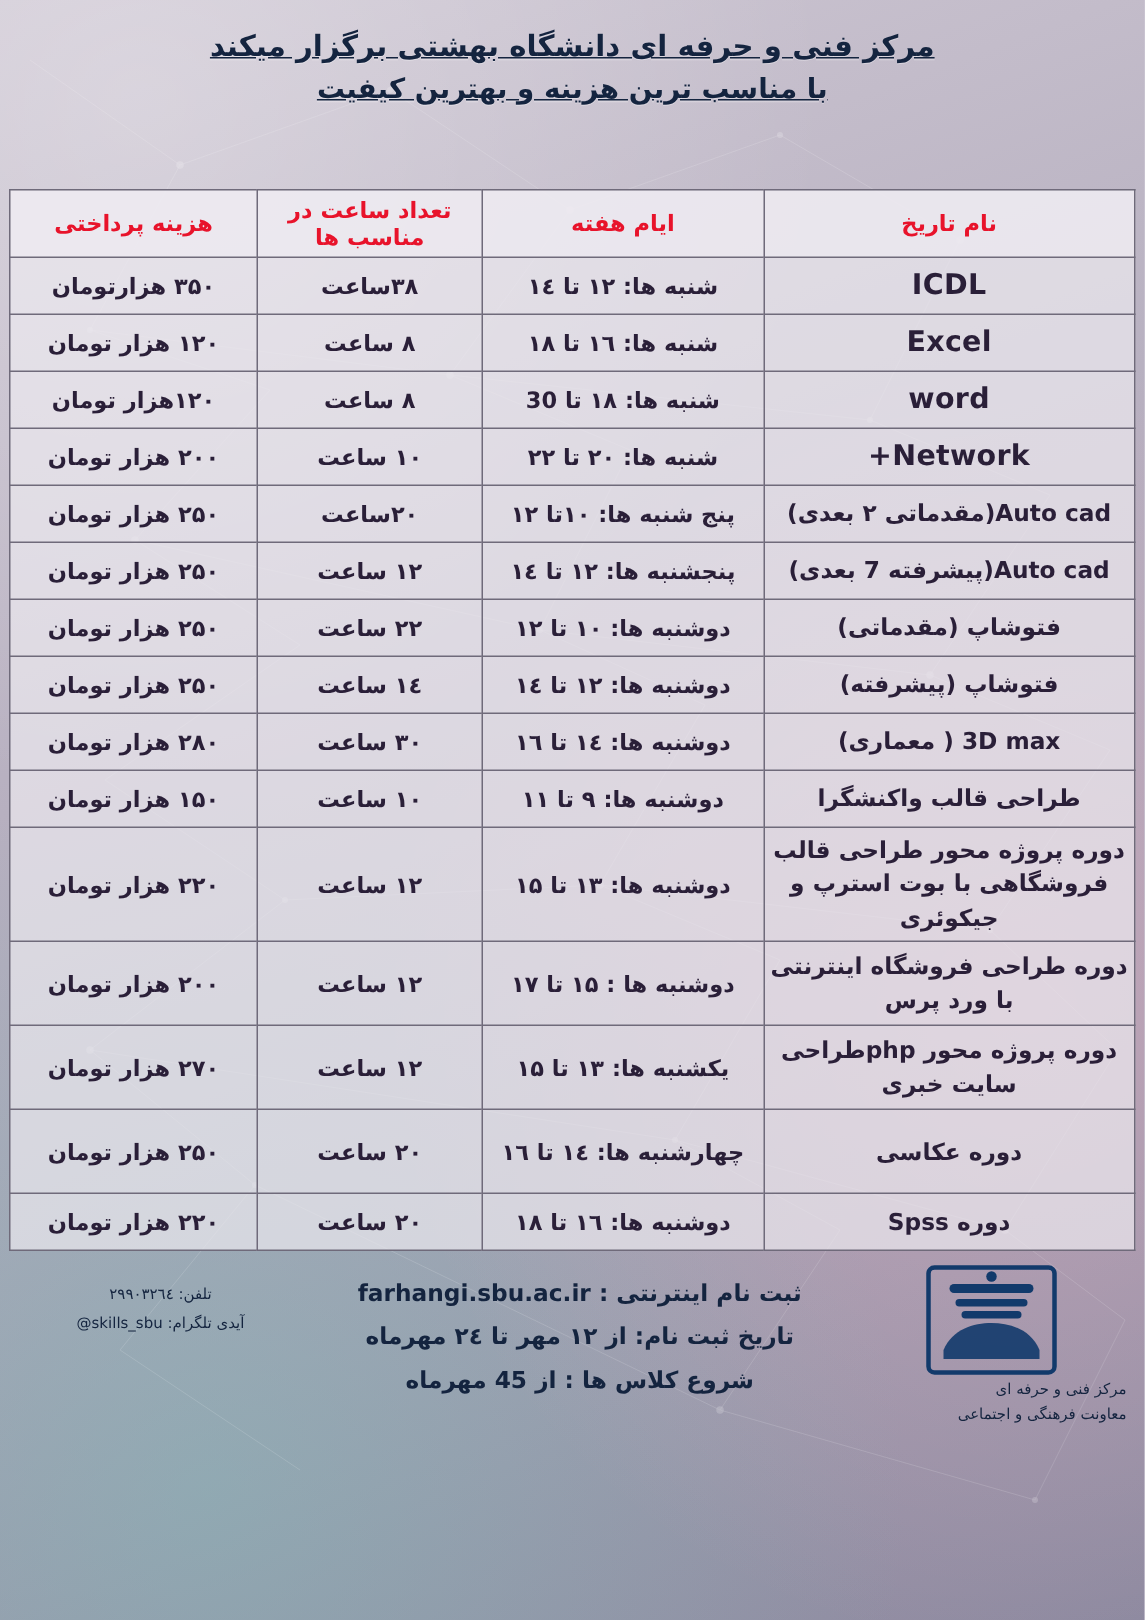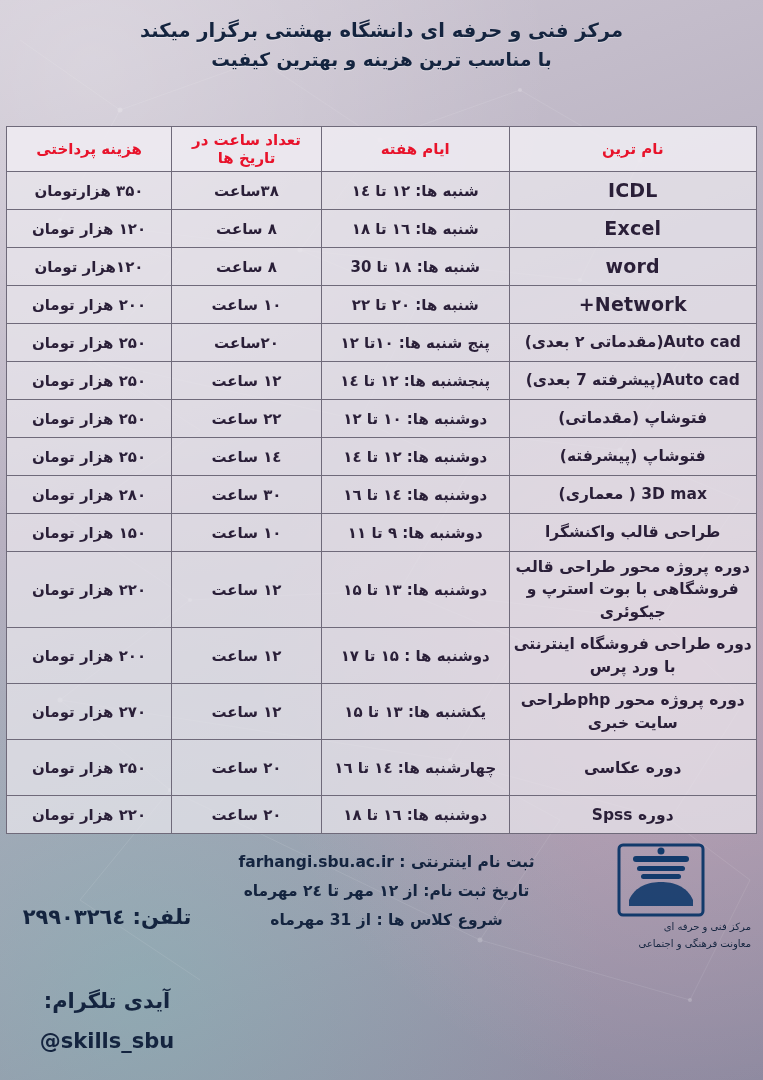--- a/index.html
+++ b/index.html
@@ -60,20 +60,21 @@
     flex: 1;
     text-align: center;
     padding-top: 8px;
   }
   .header-text div {
     color: #14243f;
     font-size: 19.5px;
     font-weight: bold;
     line-height: 1.52;
     text-shadow: 0 1px 0 rgba(255,255,255,.35);
+    text-decoration: underline;
   }
   .header-text div.l2 { font-size: 18.5px; }
   .header-text div.l3 { font-size: 18.5px; }
 
   
   .table-wrap {
     position: relative;
     margin: 0 6px;
   }
   table.courses {
@@ -127,24 +128,23 @@
     padding: 8px 12px 0 12px;
     gap: 8px;
   }
   .footer-right {
     flex: 0 0 190px;
     text-align: center;
     padding-top: 12px;
   }
   .footer-right div {
     color: #14243f;
-    font-size: 21px;
-    font-weight: bold;
+    font-size: 10px;
+    font-weight: normal;
     line-height: 1.9;
-    margin-top: 44px;
   }
   .footer-mid {
     flex: 1;
     text-align: center;
     padding-top: 6px;
   }
   .footer-mid div {
     color: #14243f;
     font-size: 15.5px;
     font-weight: bold;
@@ -216,23 +216,23 @@
   <div class="table-wrap">
     <table class="courses">
       <colgroup>
         <col class="c-skill">
           <col class="c-days">
           <col class="c-hours">
           <col class="c-price">
       </colgroup>
       <thead>
         <tr>
-          <th>نام ترین</th>
+          <th>نام تاریخ</th>
           <th>ایام هفته</th>
-          <th>تعداد ساعت در تاریخ ها</th>
+          <th>تعداد ساعت در مناسب ها</th>
           <th>هزینه پرداختی</th>
         </tr>
       </thead>
       <tbody id="courses-body">
           <tr class="row-std">
             <td class="skill latin">ICDL</td>
             <td class="days">شنبه ها: ۱۲ تا ۱٤</td>
             <td class="hours">۳۸ساعت</td>
             <td class="price">۳۵۰ هزارتومان</td>
           </tr>
@@ -340,21 +340,21 @@
       <div class="uni-caption">مرکز فنی و حرفه ای</div>
       <div class="uni-caption">معاونت فرهنگی و اجتماعی</div>
     </div>
 
     <div class="footer-mid">
       <div>
         <span>ثبت نام اینترنتی :</span>
         <span class="ltr">farhangi.sbu.ac.ir</span>
       </div>
       <div>تاریخ ثبت نام: از ۱۲ مهر تا ۲٤ مهرماه</div>
-      <div>شروع کلاس ها : از 31 مهرماه</div>
+      <div>شروع کلاس ها : از 45 مهرماه</div>
     </div>
 
     <div class="footer-right">
       <div>
         <span>تلفن:</span>
         <span>۲۹۹۰۳۲٦٤</span>
       </div>
       <div>
         <span>آیدی تلگرام:</span>
         <span class="ltr">@skills_sbu</span>

